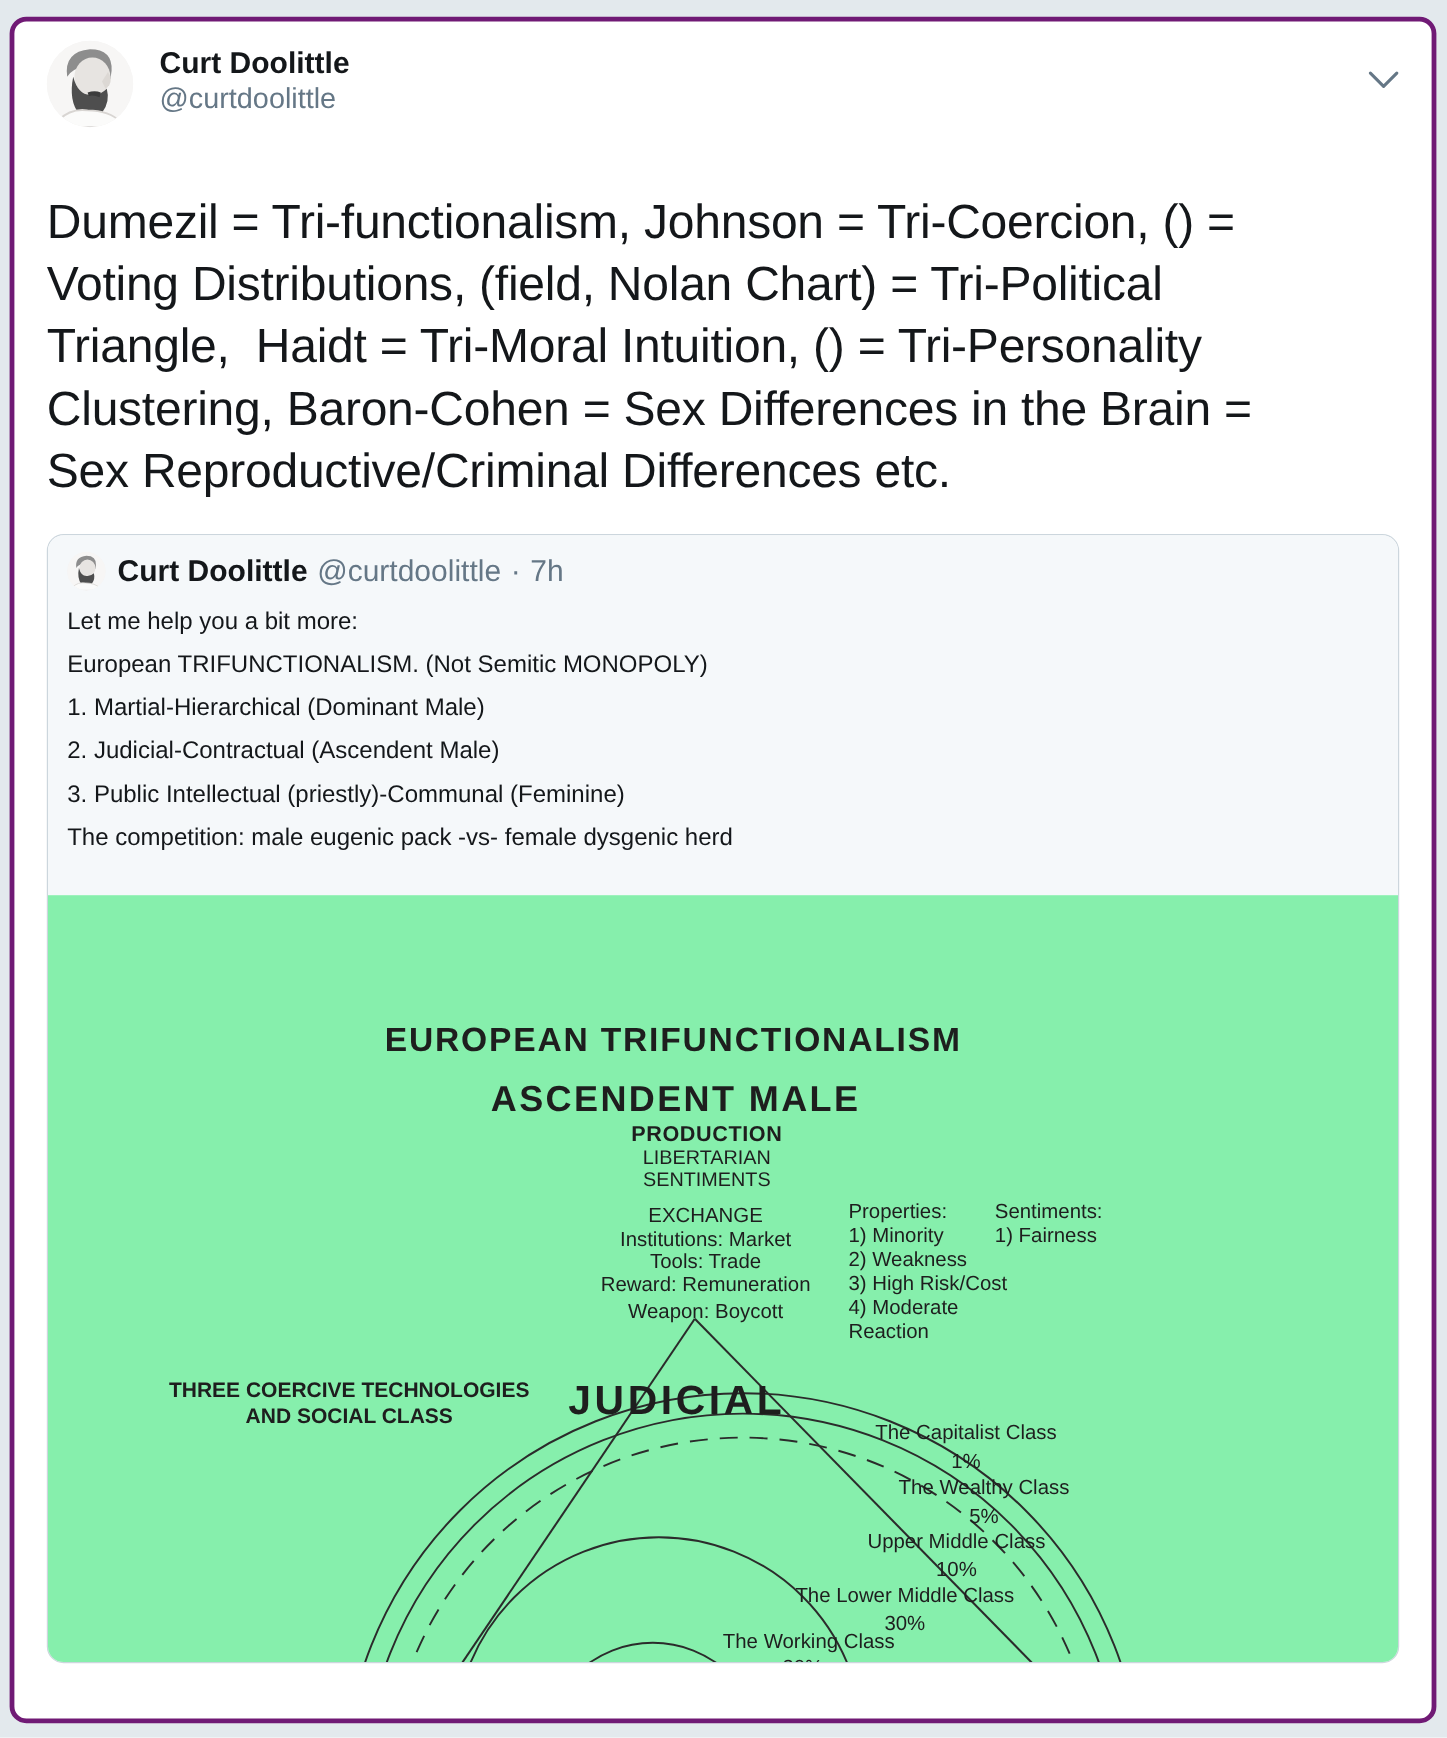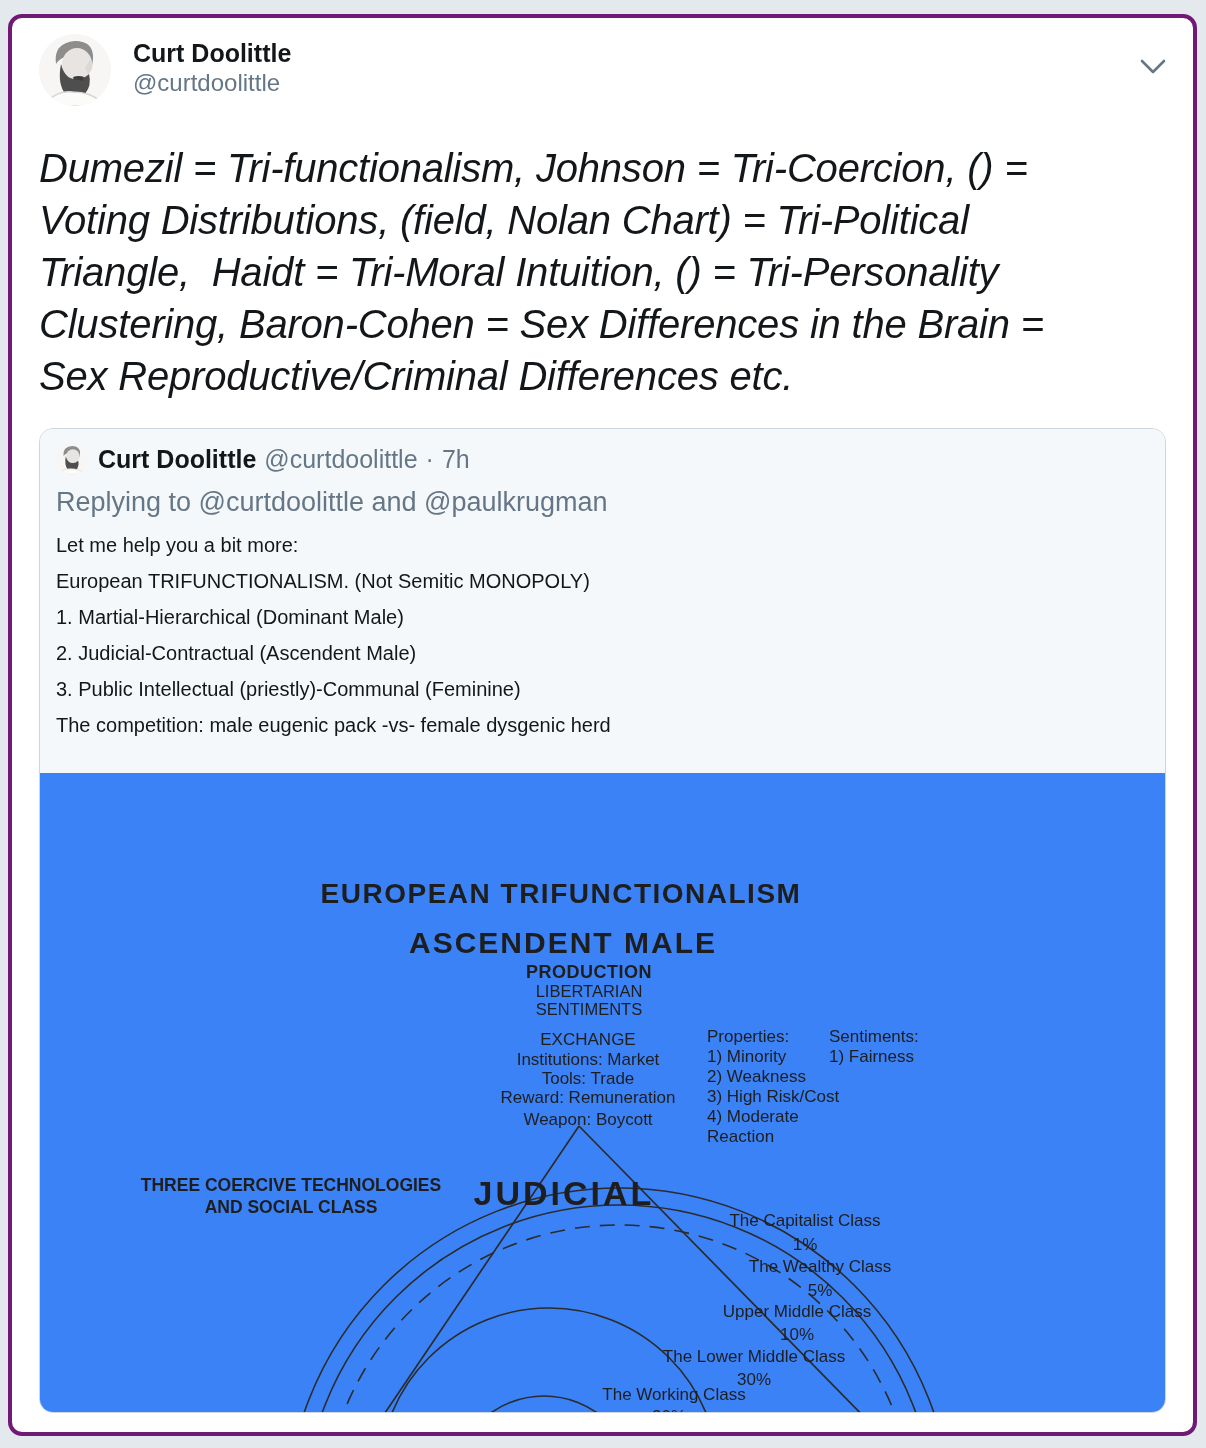--- a/index.html
+++ b/index.html
@@ -25,26 +25,25 @@
   .avatar{
     width:72px;height:72px;border-radius:50%;
     overflow:hidden;flex:0 0 auto;background:#f5f4f3;
   }
   .head-names{margin-left:22px;padding-top:4px;}
   .name{font-size:25px;font-weight:700;line-height:30px;color:#14171a;}
   .handle{font-size:24px;line-height:30px;color:#657786;}
   .chev{position:absolute;right:-2px;top:22px;width:30px;height:22px;cursor:pointer;}
   
   .tweet-text{
-    margin-top:36px;
+    margin-top:53px;
     font-size:40px;line-height:52px;
     letter-spacing:-0.2px;
     white-space:pre-wrap;
     color:#14171a;
-    font-style:italic;
   }
   
   .quote{
     margin-top:26px;
     border:1px solid #ccd6dd;
     border-radius:14px;
     overflow:hidden;
     cursor:pointer;
   }
   .quote-top{background:#f5f8fa;padding:14px 18px 30px 16px;}
@@ -53,21 +52,21 @@
     width:32px;height:32px;border-radius:50%;
     overflow:hidden;flex:0 0 auto;background:#f5f4f3;
   }
   .q-name{font-size:25px;font-weight:700;margin-left:10px;color:#14171a;}
   .q-handle{font-size:25px;color:#657786;margin-left:8px;}
   .q-reply{font-size:27px;color:#657786;margin-top:10px;line-height:34px;}
   .q-text{
     font-size:20px;line-height:36px;margin-top:8px;
     white-space:pre-wrap;color:#14171a;
   }
-  .quote-img{background:#3b82f6;height:639px;position:relative;}
+  .quote-img{background:#86efac;height:639px;position:relative;}
   .quote-img svg{position:absolute;left:0;top:0;}
   
   svg text{font-family:"Liberation Sans", sans-serif;fill:#1e1e1e;}
   .d-title{font-size:28px;font-weight:700;letter-spacing:1.5px;}
   .d-sub{font-size:30px;font-weight:700;letter-spacing:2px;}
   .d-prod{font-size:18px;font-weight:700;letter-spacing:.5px;}
   .d-small{font-size:16.5px;}
   .d-reg{font-size:17px;}
   .d-bold{font-size:17.5px;font-weight:700;}
   .d-jud{font-size:34px;font-weight:700;letter-spacing:3px;}
@@ -130,21 +129,20 @@
               <path d="M22,30 Q18,50 27,61 Q37,69 46,60 Q53,51 50,40 Q44,46 36,45 Q26,45 22,30 Z" fill="#4e4e4e"></path>
               <path d="M10,66 Q20,56 34,58 Q52,58 62,68 L62,72 L10,72 Z" fill="#fbfbfa" stroke="#d8d5d2" stroke-width="1.5"></path>
             </g>
           </svg>
         </div>
         <span class="q-name">Curt Doolittle</span>
         <span class="q-handle">@curtdoolittle</span>
         <span class="q-handle">·</span>
         <span class="q-handle">7h</span>
       </div>
-      <div class="q-reply">Replying to @curtdoolittle and @paulkrugman</div>
       <div class="q-text">Let me help you a bit more:
 European TRIFUNCTIONALISM. (Not Semitic MONOPOLY)
 1. Martial-Hierarchical (Dominant Male)
 2. Judicial-Contractual (Ascendent Male)
 3. Public Intellectual (priestly)-Communal (Feminine)
 The competition: male eugenic pack -vs- female dysgenic herd</div>
     </div>
 
     <div class="quote-img">
       <svg width="1131" height="639" viewBox="0 0 1131 639">

